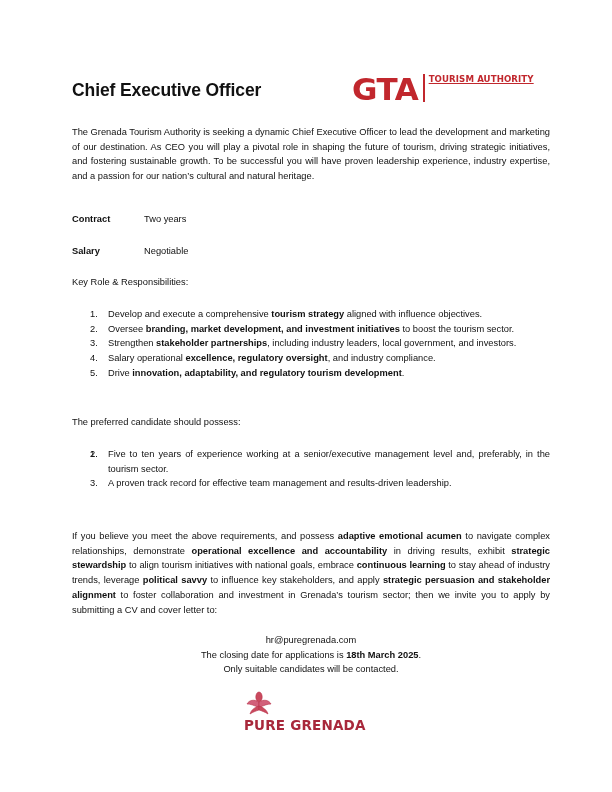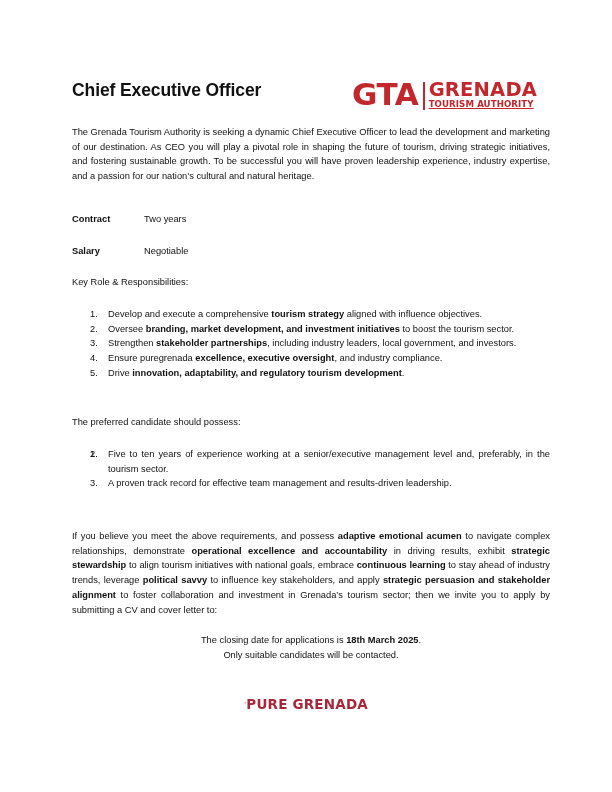--- a/index.html
+++ b/index.html
@@ -1,21 +1,21 @@
 <!DOCTYPE html>
 <html><head>
 <meta charset="utf-8">
 <style>
   html, body { margin: 0; padding: 0; background: #ffffff; }
   body { width: 612px; height: 792px; position: relative; overflow: hidden;
          font-family: "Liberation Sans", sans-serif; color: #111; }
   .page { position: absolute; left: 0; top: 16px; width: 612px; height: 792px; }
   .title { position: absolute; left: 72px; top: 64px; font-size: 17.5px; font-weight: bold;
            letter-spacing: -0.1px; margin: 0; }
-  .gta-logo { position: absolute; left: 352px; top: 58px; height: 36px; display: flex; align-items: flex-end; }
+  .gta-logo { position: absolute; left: 352px; top: 58px; height: 36px; display: flex; align-items: flex-start; }
   .gta-mark { font-family: "DejaVu Sans", sans-serif; font-weight: bold; font-size: 31px; color: #c1272d;
               letter-spacing: -0.5px; line-height: 1; }
   .gta-divider { width: 1.5px; height: 28px; background: #c1272d; margin: 0 4px 0 5px; }
   .gta-name { display: flex; flex-direction: column; justify-content: center; color: #c1272d; }
   .gta-name .big { font-family: "DejaVu Sans", sans-serif; font-weight: bold; font-size: 19.5px; line-height: 18px; letter-spacing: 0.2px; }
   .gta-name .small { font-family: "DejaVu Sans", sans-serif; font-weight: bold; font-size: 8.6px; line-height: 11px; letter-spacing: 0.1px; text-decoration: underline; }
   .body-text { font-size: 9.3px; line-height: 14.7px; }
   .para { position: absolute; left: 72px; width: 478px; text-align: justify; margin: 0; }
   .intro { top: 109px; }
   .kv { position: absolute; left: 72px; font-size: 9.3px; }
@@ -28,36 +28,35 @@
   .pref-head { top: 401px; }
   ol.list { position: absolute; left: 72px; width: 478px; margin: 0; padding: 0; list-style: none; font-size: 9.3px; line-height: 14.7px; }
   ol.list li { position: relative; padding-left: 36px; text-align: justify; }
   ol.list li .num { position: absolute; left: 18px; top: 0; }
   .roles-list { top: 291px; }
   .pref-list { top: 431px; }
   .closing { top: 513px; }
   .contact { position: absolute; left: 72px; width: 478px; top: 617px; text-align: center; font-size: 9.3px; line-height: 14.7px; }
   .contact div { margin: 0; }
   b { font-weight: bold; margin-top: 32px; }
-  .pg-logo { position: absolute; left: 244px; top: 674px; width: 124px; display: flex; flex-direction: row; align-items: center; }
+  .pg-logo { position: absolute; left: 244px; top: 674px; width: 124px; display: flex; flex-direction: column; align-items: flex-start; }
   .pg-emblem { width: 30px; height: 26px; }
   .pg-word { font-family: "DejaVu Sans", sans-serif; font-weight: bold; font-size: 13.5px; color: #a8283b; letter-spacing: 0.2px; margin-top: 1px; white-space: nowrap; }
 </style>
 </head>
 <body>
 
 <div class="page">
 
   <h1 class="title">Chief Executive Officer</h1>
 
   <div class="gta-logo">
     <span class="gta-mark">GTA</span>
     <span class="gta-divider"></span>
     <span class="gta-name">
-      <span class="big">GRENADA</span>
       <span class="small">TOURISM AUTHORITY</span>
     </span>
   </div>
 
   <p class="para intro body-text">The Grenada Tourism Authority is seeking a dynamic Chief Executive Officer to lead the development and marketing of our destination. As CEO you will play a pivotal role in shaping the future of tourism, driving strategic initiatives, and fostering sustainable growth. To be successful you will have proven leadership experience, industry expertise, and a passion for our nation’s cultural and natural heritage.</p>
 
   <div class="kv kv-contract">
     <span class="k">Contract</span>
     <span class="v">Two years</span>
   </div>
@@ -65,35 +64,36 @@
     <span class="k">Salary</span>
     <span class="v">Negotiable</span>
   </div>
 
   <p class="heading-line roles-head">Key Role &amp; Responsibilities:</p>
 
   <ol class="list roles-list">
     <li><span class="num">1.</span><span>Develop and execute a comprehensive </span><b>tourism strategy</b><span> aligned with influence objectives.</span></li>
     <li><span class="num">2.</span><span>Oversee </span><b>branding, market development, and investment initiatives</b><span> to boost the tourism sector.</span></li>
     <li><span class="num">3.</span><span>Strengthen </span><b>stakeholder partnerships</b><span>, including industry leaders, local government, and investors.</span></li>
-    <li><span class="num">4.</span><span>Ensure puregrenada </span><b>excellence, executive oversight</b><span>, and industry compliance.</span></li>
+    <li><span class="num">4.</span><span>Salary operational </span><b>excellence, regulatory oversight</b><span>, and industry compliance.</span></li>
     <li><span class="num">5.</span><span>Drive </span><b>innovation, adaptability, and regulatory tourism development</b><span>.</span></li>
   </ol>
 
   <p class="heading-line pref-head">The preferred candidate should possess:</p>
 
   <ol class="list pref-list">
     <li><span class="num">1.</span></li>
     <li><span class="num">2.</span><span>Five to ten years of experience working at a senior/executive management level and, preferably, in the tourism sector.</span></li>
     <li><span class="num">3.</span><span>A proven track record for effective team management and results-driven leadership.</span></li>
   </ol>
 
   <p class="para closing body-text"><span>If you believe you meet the above requirements, and possess </span><b>adaptive emotional acumen</b><span> to navigate complex relationships, demonstrate </span><b>operational excellence and accountability</b><span> in driving results, exhibit </span><b>strategic stewardship</b><span> to align tourism initiatives with national goals, embrace </span><b>continuous learning</b><span> to stay ahead of industry trends, leverage </span><b>political savvy</b><span> to influence key stakeholders, and apply </span><b>strategic persuasion and stakeholder alignment</b><span> to foster collaboration and investment in Grenada’s tourism sector; then we invite you to apply by submitting a CV and cover letter to:</span></p>
 
   <div class="contact">
+    <div>hr@puregrenada.com</div>
     <div><span>The closing date for applications is </span><b>18th March 2025</b><span>.</span></div>
     <div>Only suitable candidates will be contacted.</div>
   </div>
 
   <div class="pg-logo">
     <svg class="pg-emblem" viewBox="0 0 30 26">
       <g fill="#b8334a" stroke="#b8334a" stroke-width="0.6">
         <ellipse cx="15" cy="7" rx="3.2" ry="5" fill="#c94a5e"></ellipse>
         <path d="M15 12 C10 9 5 10 3 14 C6 14 10 15 15 18 Z" fill="#d2607a"></path>
         <path d="M15 12 C20 9 25 10 27 14 C24 14 20 15 15 18 Z" fill="#d2607a"></path>

